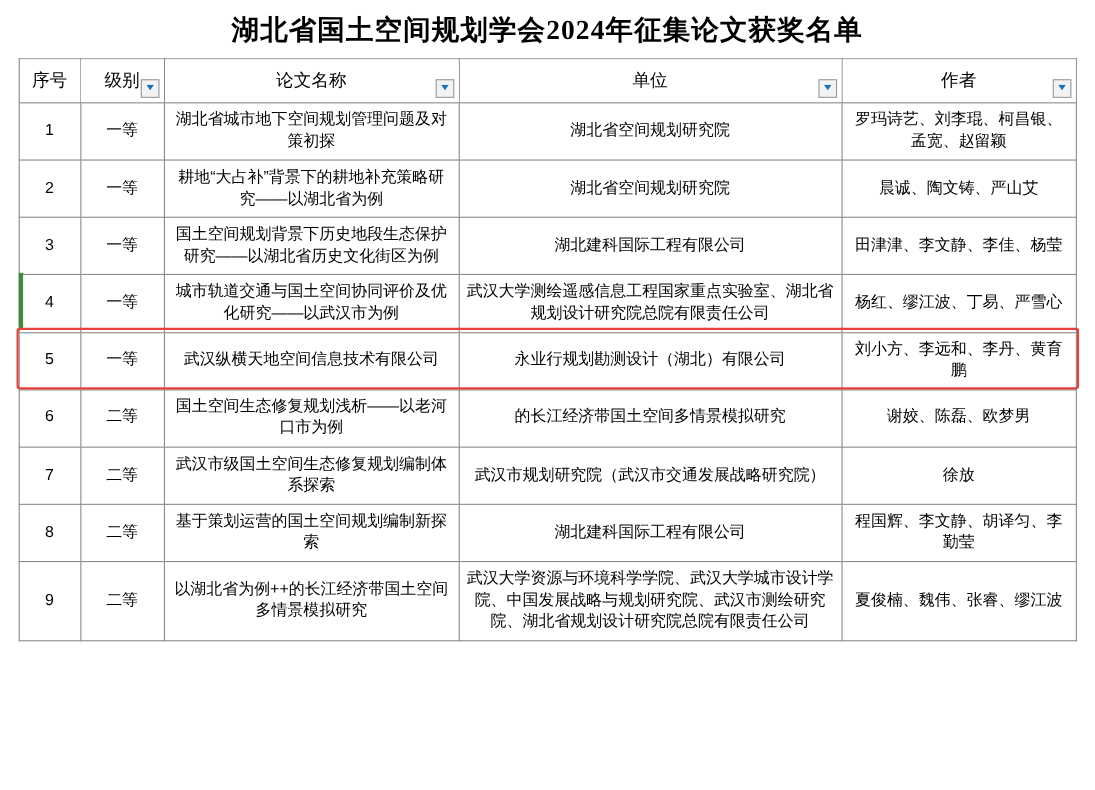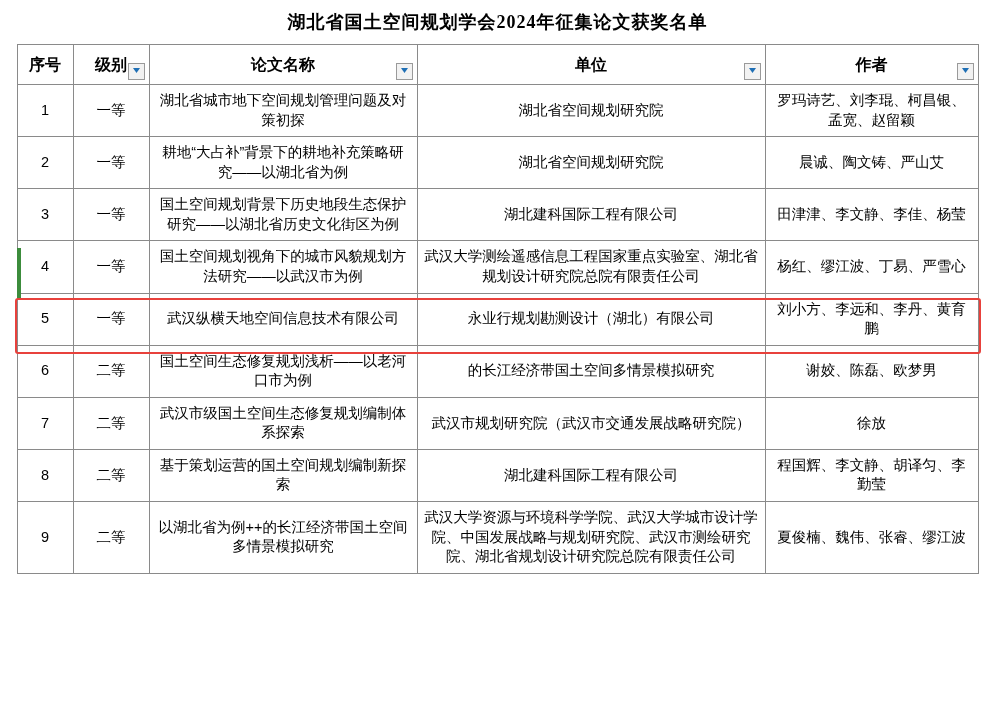--- a/index.html
+++ b/index.html
@@ -16,21 +16,21 @@
   }
   .page {
     position: relative;
     width: 995px;
     height: 718px;
     background: #ffffff;
     box-sizing: border-box;
   }
   .title {
     text-align: center;
-    font-size: 18px;
+    font-size: 25px;
     font-weight: bold;
     letter-spacing: 1px;
     padding: 10px 0 10px 0;
     color: #000;
     font-family: "Liberation Serif", "DejaVu Serif", serif;
   }
   table.award {
     border-collapse: collapse;
     width: 961px;
     margin: 0 auto;
@@ -40,21 +40,21 @@
     border: 1px solid #8a8a8a;
     padding: 6px 6px;
     font-size: 14.5px;
     line-height: 1.35;
     text-align: center;
     vertical-align: middle;
     box-sizing: border-box;
     word-break: break-all;
   }
   table.award th {
-    font-weight: bold;
+    font-weight: normal;
     font-size: 16px;
     height: 40px;
     position: relative;
     background: #ffffff;
   }
   .col-no    { width: 56px; }
   .col-level { width: 76px; }
   .col-paper { width: 268px; }
   .col-org   { width: 348px; }
   .col-author{ width: 213px; }
@@ -175,21 +175,21 @@
       <tr class="row-tall">
         <td>3</td>
         <td>一等</td>
         <td class="paper-cell">国土空间规划背景下历史地段生态保护研究——以湖北省历史文化街区为例</td>
         <td>湖北建科国际工程有限公司</td>
         <td>田津津、李文静、李佳、杨莹</td>
       </tr>
       <tr class="row-tall">
         <td>4</td>
         <td>一等</td>
-        <td class="paper-cell">国土空间规划视角下的城市风貌规划方法研究——以武汉市为例</td>
+        <td class="paper-cell">城市轨道交通与国土空间协同评价及优化研究——以武汉市为例</td>
         <td>武汉大学测绘遥感信息工程国家重点实验室、湖北省规划设计研究院总院有限责任公司</td>
         <td>杨红、缪江波、丁易、严雪心</td>
       </tr>
       <tr class="row-tall">
         <td>5</td>
         <td>一等</td>
         <td class="paper-cell">武汉纵横天地空间信息技术有限公司</td>
         <td>永业行规划勘测设计（湖北）有限公司</td>
         <td>刘小方、李远和、李丹、黄育鹏</td>
       </tr>

